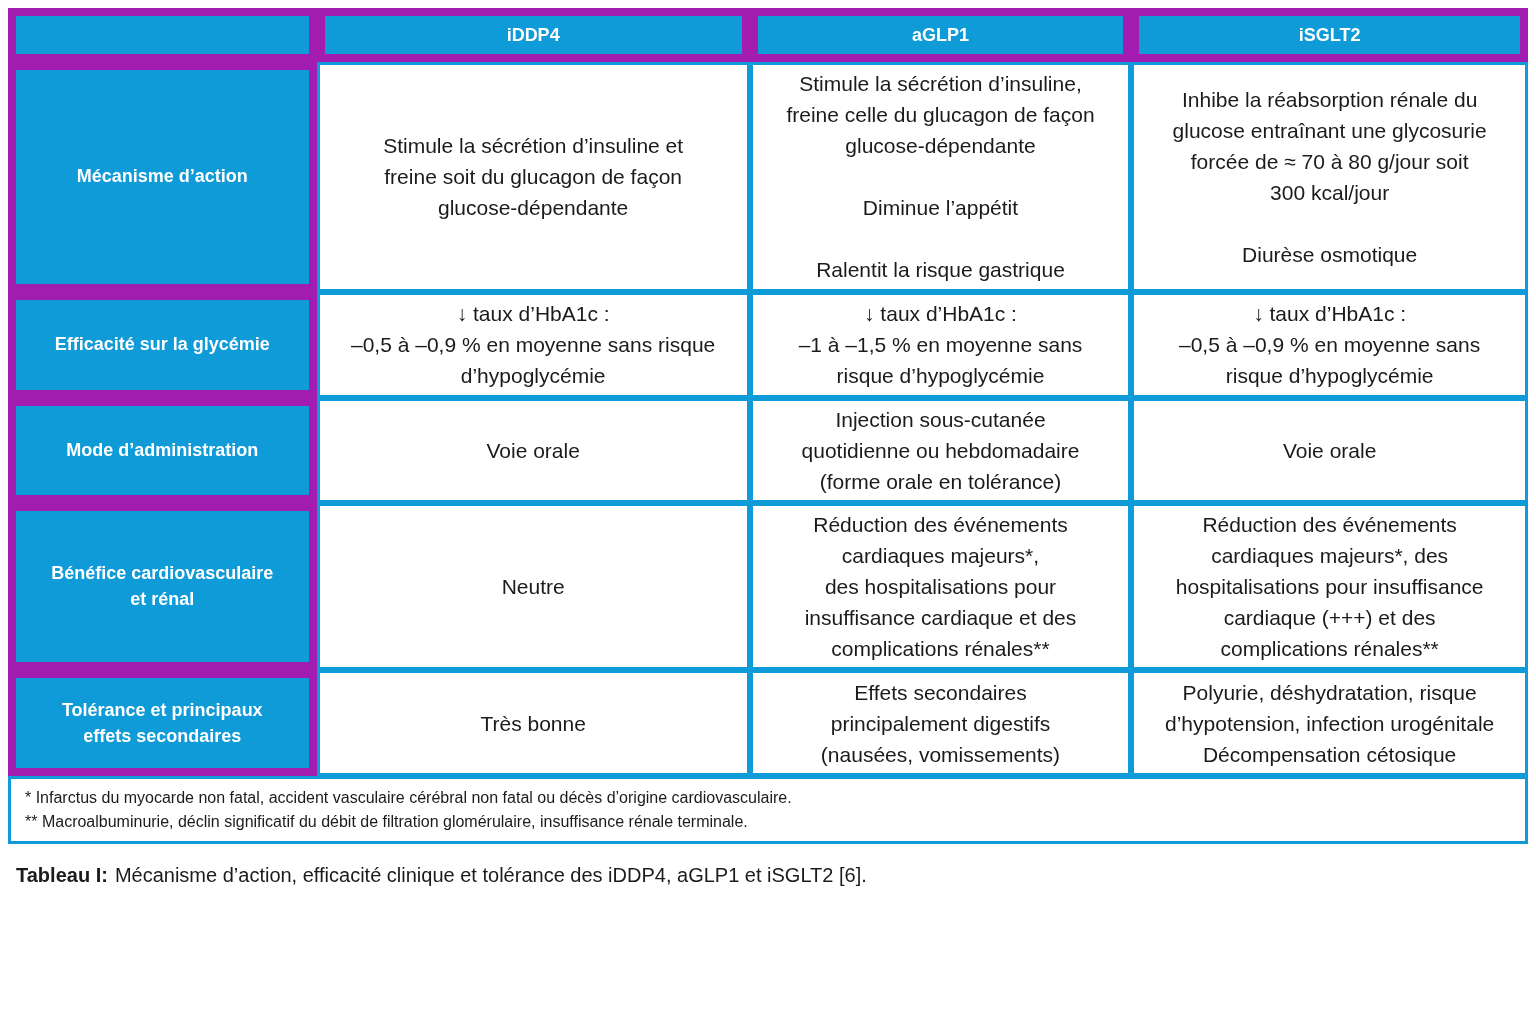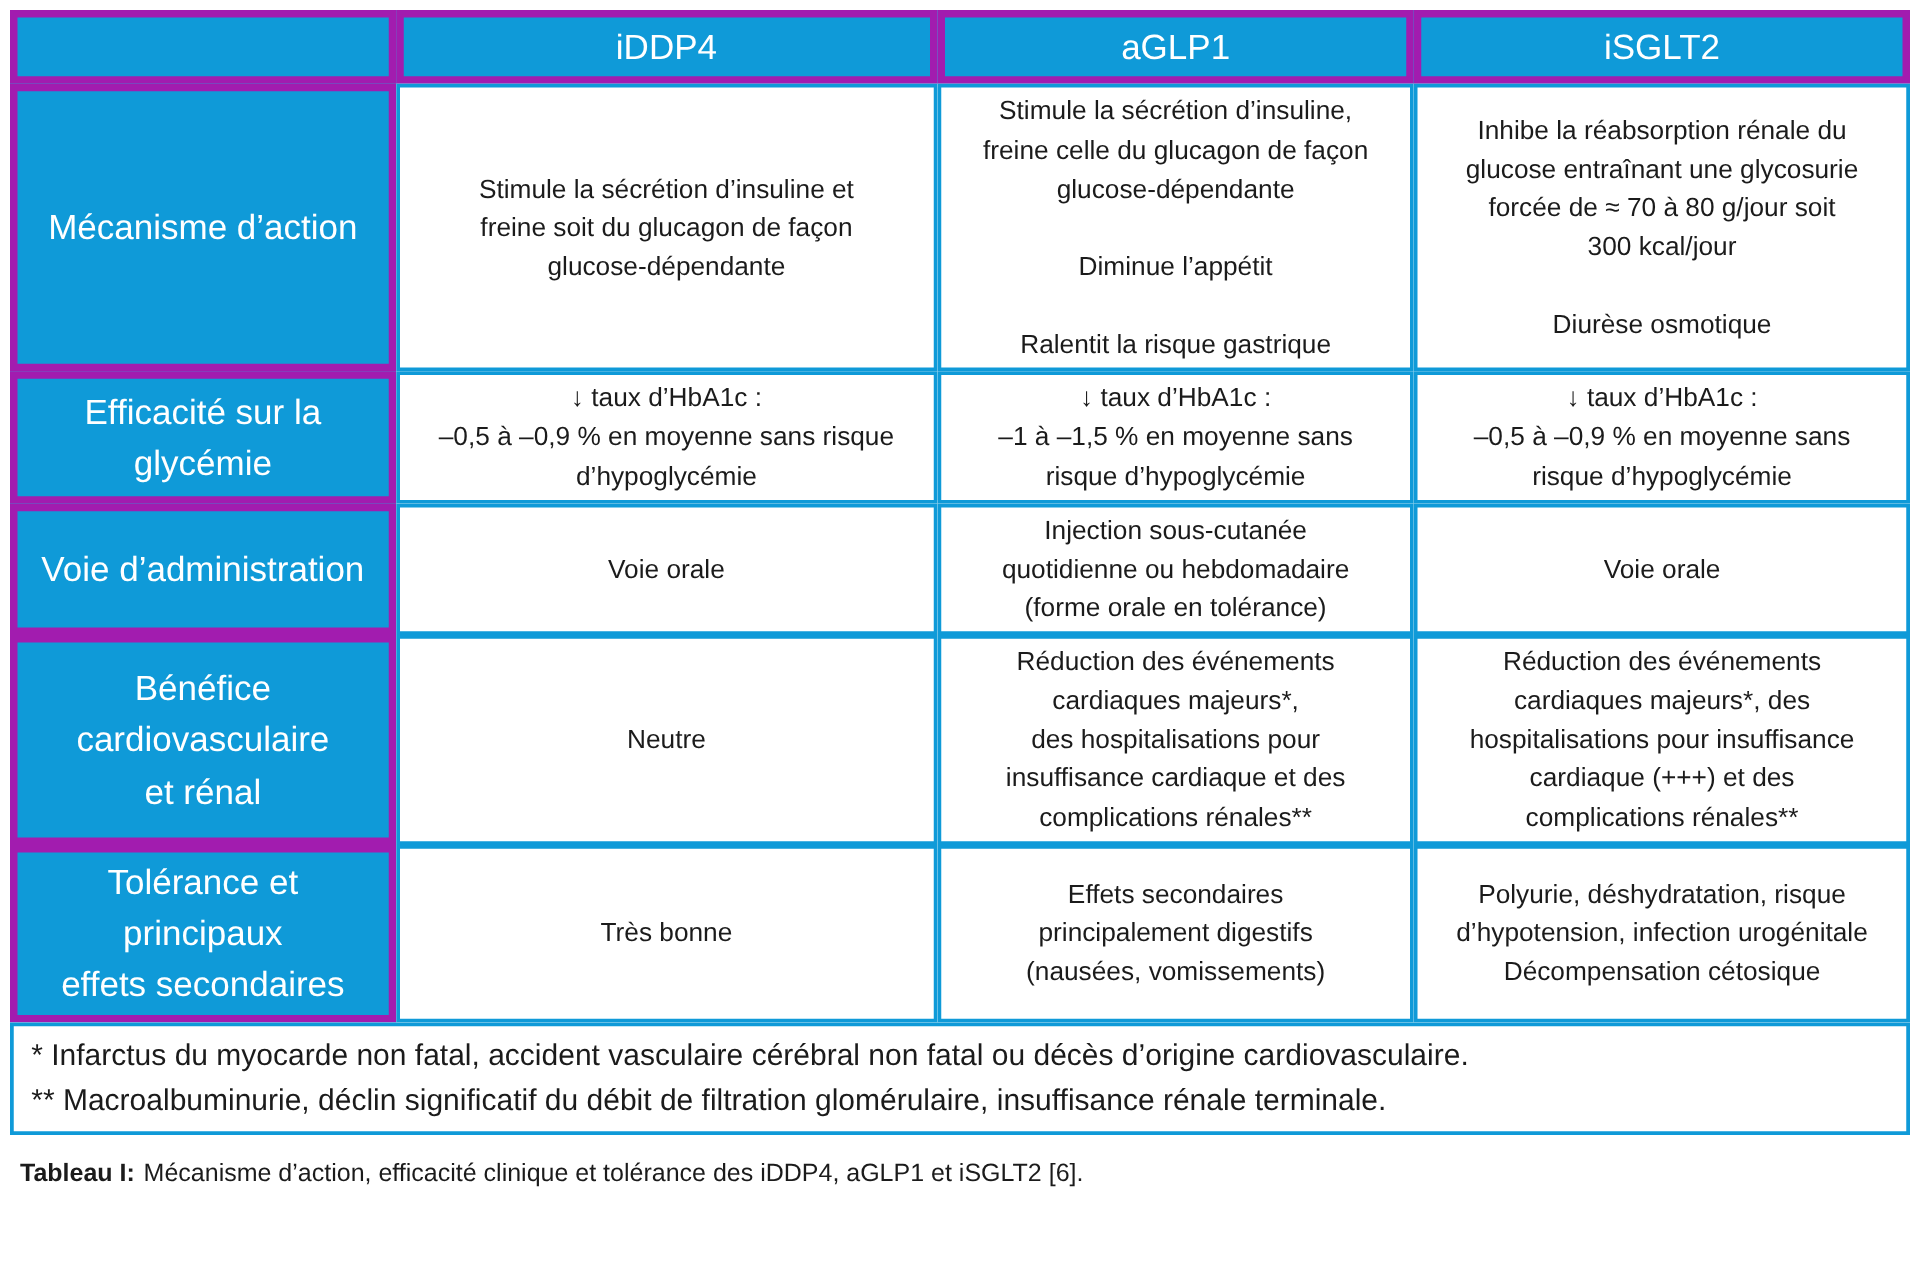--- a/index.html
+++ b/index.html
@@ -26,33 +26,33 @@
     vertical-align:middle;
     white-space:pre-line;
     padding:3px 8px;
     font-size:21px;
     line-height:1.48;
   }
   
   .drug-table th{
     background:var(--accent);
     color:#ffffff;
-    border:6px solid #a21caf;
-    font-weight:normal;
-    font-size:28px;
+    border:8px solid #a21caf;
+    font-weight:bold;
+    font-size:18px;
   }
   
   .drug-table td{
     background:#ffffff;
     color:var(--ink);
     border:3px solid var(--accent);
   }
   .drug-table td.footnote-cell{
     text-align:left;
-    font-size:24px;
+    font-size:16px;
     padding:6px 14px;
     line-height:1.5;
   }
   tr.r-header{height:54px;}
   tr.r-0{height:72px;}
   tr.r-1{height:226px;}
   tr.r-2{height:106px;}
   tr.r-3{height:55px;}
   tr.r-4{height:104px;}
   tr.r-5{height:164px;}
@@ -113,21 +113,21 @@
         <td>↓ taux d’HbA1c :
 –1 à –1,5 % en moyenne sans
 risque d’hypoglycémie</td>
         <td>↓ taux d’HbA1c :
 –0,5 à –0,9 % en moyenne sans
 risque d’hypoglycémie</td>
       </tr>
 
 
       <tr class="r-4">
-        <th>Voie d’administration</th>
+        <th>Mode d’administration</th>
         <td>Voie orale</td>
         <td>Injection sous-cutanée
 quotidienne ou hebdomadaire
 (forme orale en tolérance)</td>
         <td>Voie orale</td>
       </tr>
 
       <tr class="r-5">
         <th>Bénéfice cardiovasculaire
 et rénal</th>

